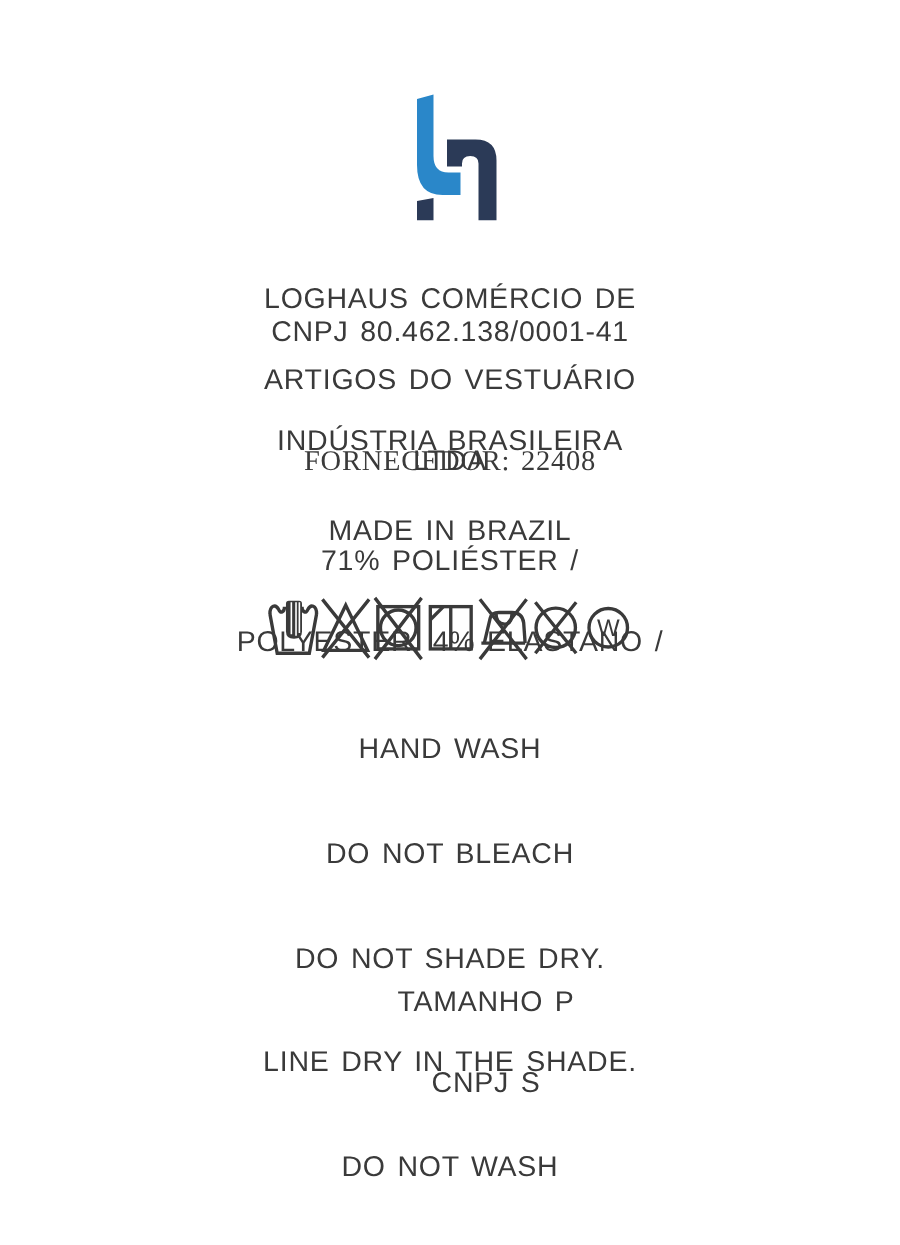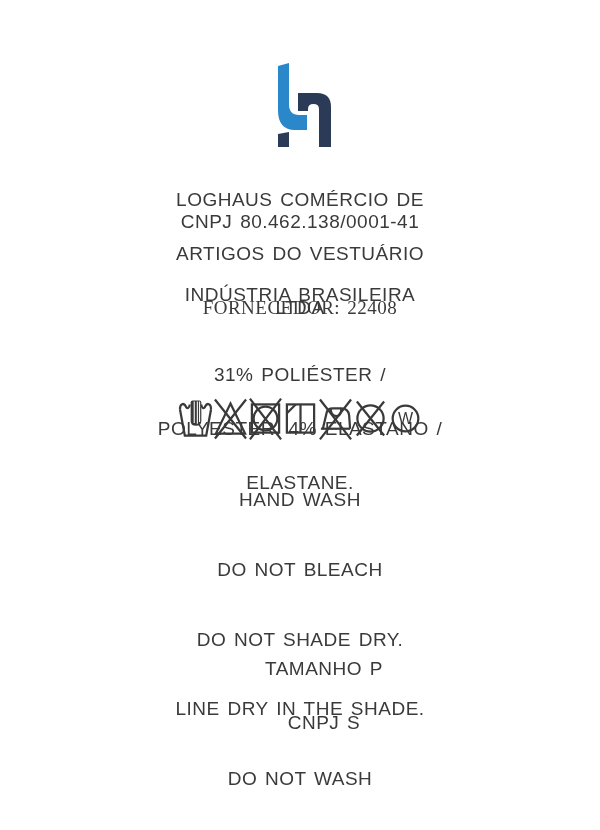--- a/index.html
+++ b/index.html
@@ -35,28 +35,28 @@
 <div class="abs txt lh18" style="top:155px;">
   <div>LOGHAUS COMÉRCIO DE</div>
   <div>ARTIGOS DO VESTUÁRIO</div>
   <div>LTDA</div>
 </div>
 
 <div class="abs txt lh19" style="top:212px;">CNPJ 80.462.138/0001-41</div>
 
 <div class="abs txt lh20" style="top:245px;">
   <div>INDÚSTRIA BRASILEIRA</div>
+  <div>MADE IN BRAZIL</div>
 </div>
 
 <div class="abs txt lh19" style="top:298px;font-family:Liberation Serif, serif;">FORNECEDOR: 22408</div>
 
 <div class="abs txt lh18" style="top:330px;">
-  <div>31% POLIÉSTER /</div>
+  <div>71% POLIÉSTER /</div>
   <div>POLYESTER. 4% ELASTANO /</div>
-  <div>ELASTANE.</div>
 </div>
 
 <div id="care-symbols">
   <svg width="35" height="52" viewBox="0 0 36 52">
     <path class="sym" d="M2,16 L7,43 L29,43 L34,16"></path>
     <path class="sym" d="M2,16 C2,10 6,9 8,13 C9,16 12,15 12,11"></path>
     <path class="sym" d="M34,16 C34,10 30,9 28,13 C27,16 24,15 24,11"></path>
     <path class="symfill" d="M15,7 Q13,7 13,9 L13,28 Q13,33 18.5,33 Q24,33 24,28 L24,9 Q24,7 22,7 Z"></path>
     <path d="M16.7,8 L16.7,30 M19.9,8 L19.9,31 M22.2,8 L22.2,29" stroke="#ffffff" stroke-width="1.1" fill="none"></path>
   </svg>

